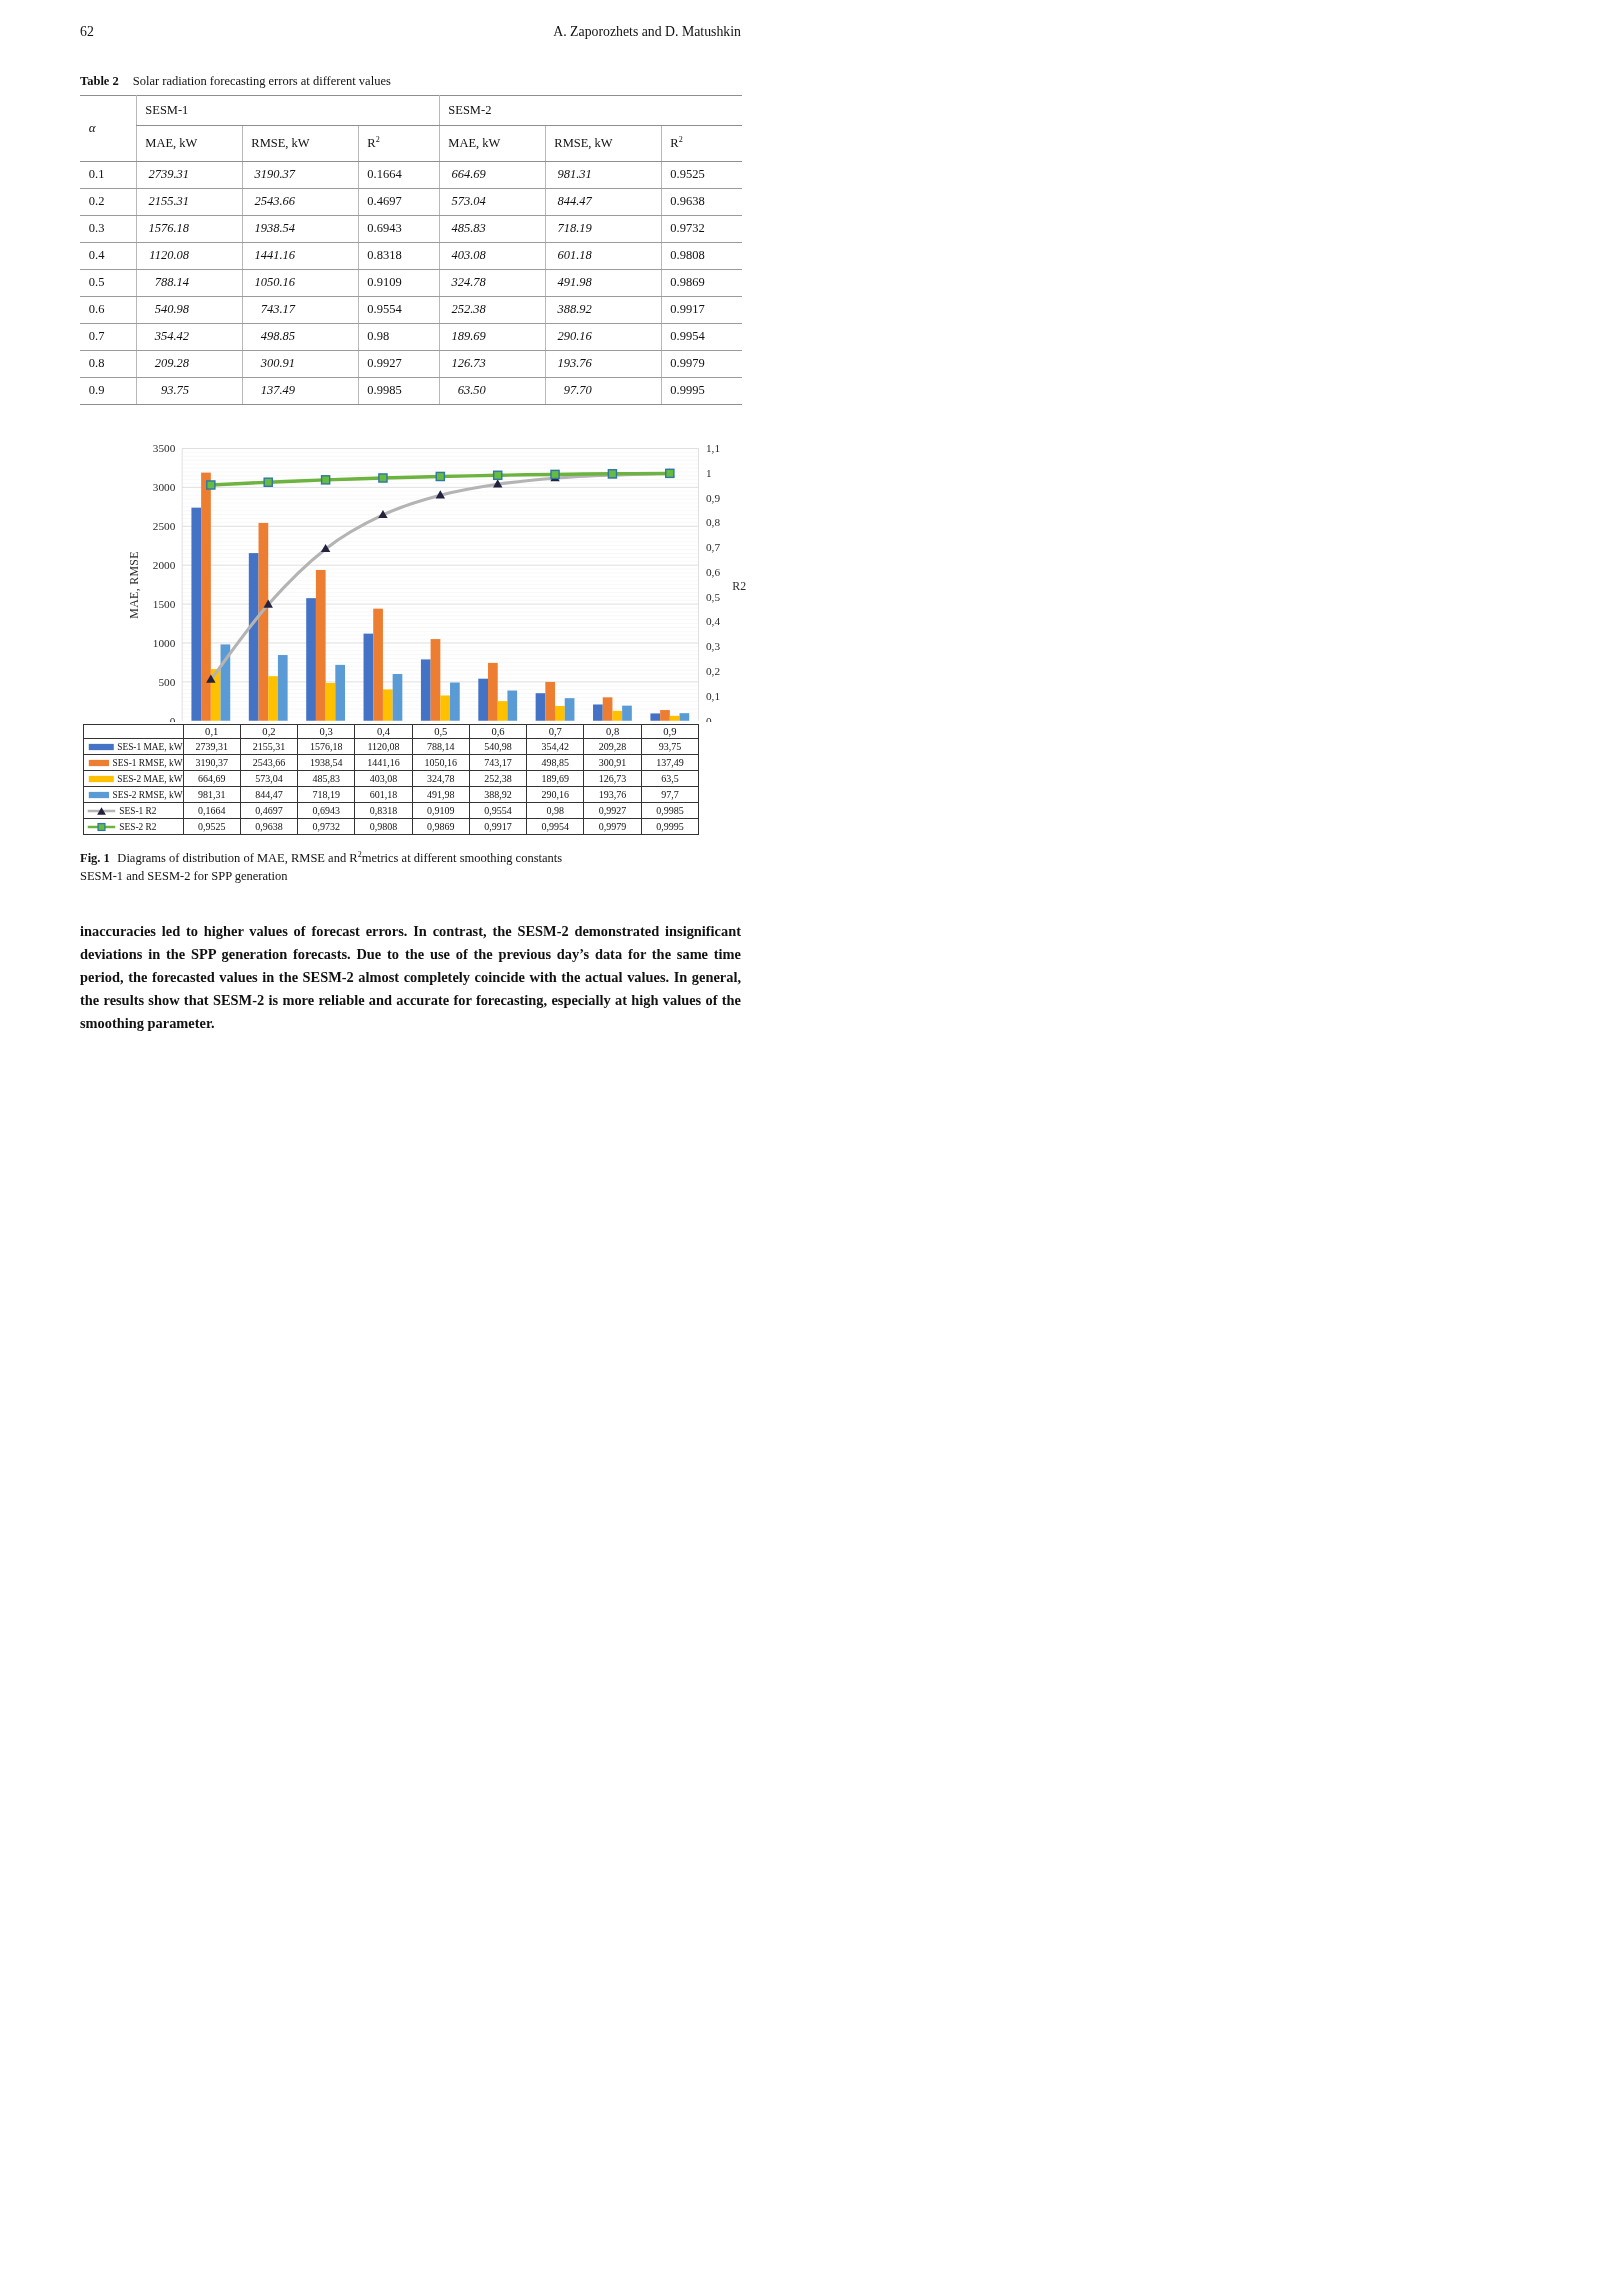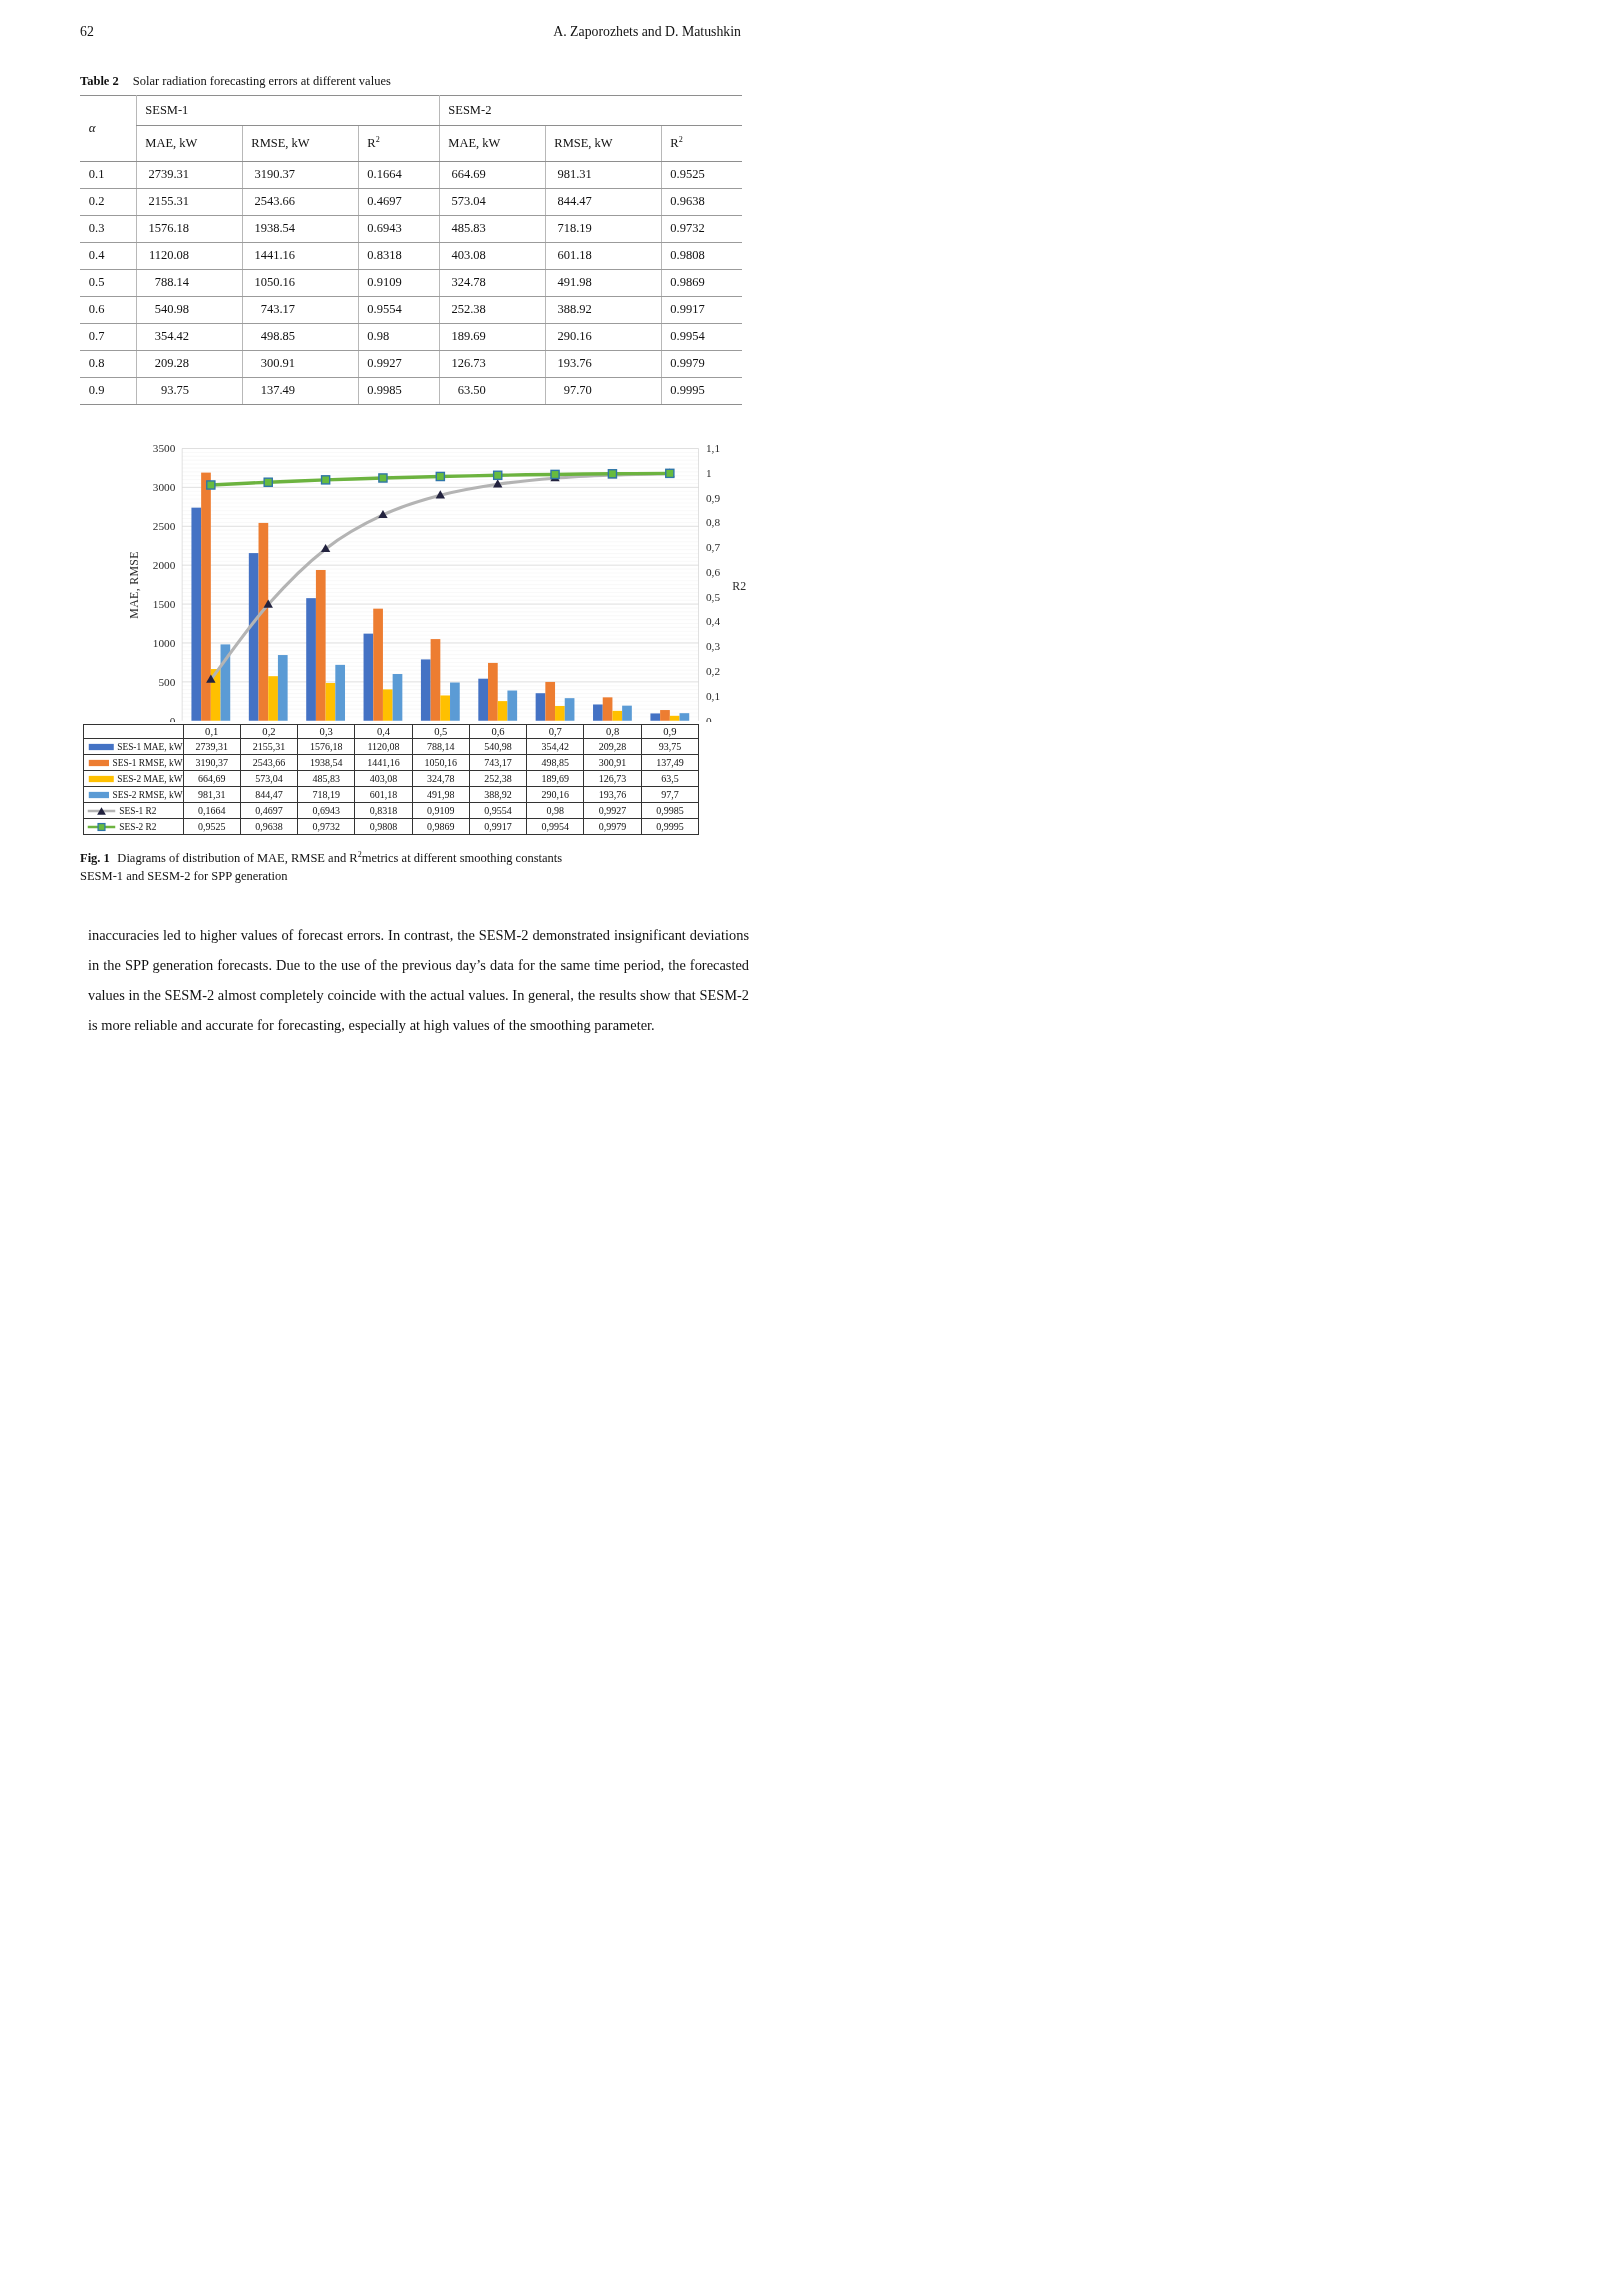--- a/index.html
+++ b/index.html
@@ -22,21 +22,21 @@
   table.t2{border-collapse:collapse;table-layout:fixed;width:661px;margin-top:5px;
     font-size:12.5px;border-top:1.9px solid #8e8e8e;}
   .t2 th,.t2 td{font-weight:normal;text-align:left;padding:0 2.5px 0 8.8px;vertical-align:middle;}
   .t2 td+td,.t2 th+th,.t2 .vb{border-left:0.6px solid #b8b8b8;}
   .t2 tr.h1 th{height:29px;vertical-align:middle;}
   .t2 tr.h1 th.grp{border-bottom:1.3px solid #8e8e8e;}
   .t2 tr.h2 th{height:35px;border-bottom:1.9px solid #8e8e8e;margin-top:18px;}
   .t2 th.alpha{border-bottom:1.9px solid #8e8e8e;font-style:italic;font-size:13px;}
   .t2 tbody td{height:26px;border-bottom:1.3px solid #9b9b9b;}
   .t2 tbody tr:last-child td{border-bottom:1.9px solid #8e8e8e;}
-  .num{display:inline-block;text-align:right;}
+  .num{display:inline-block;text-align:right;font-style:italic;}
   .w7{width:7ch;} .w6{width:6ch;}
   sup.s2{font-size:0.65em;vertical-align:super;line-height:0;}
 
   
   .fig{margin-top:36px;width:714px;position:relative;}
   .fig svg text{font-family:"Liberation Serif","DejaVu Serif",serif;fill:#2b2b2b;}
 
   table.ctab{border-collapse:collapse;table-layout:fixed;width:616px;margin-left:3.1px;
     border:1.3px solid #333;}
   .ctab td{border:1.3px solid #333;text-align:center;padding:0;overflow:hidden;white-space:nowrap;}
@@ -44,21 +44,21 @@
   .ctab tr.xrow td{height:13.8px;font-size:10.6px;}
   .ctab tr.lrow td{height:15px;font-size:10px;}
   
   .keywrap{display:flex;align-items:center;gap:3.1px;padding-left:3.1px;font-size:9.4px;}
 
   
   .figcap{margin-top:15px;width:661px;font-size:12.5px;line-height:17.5px;}
   .figcap b{margin-right:7.5px;}
 
   
-  .para{width:661px;font-size:14.4px;line-height:30px;text-align:justify;margin:8px;}
+  .para{width:661px;font-size:14.4px;line-height:23px;text-align:justify;margin:0;font-weight:bold;}
   .p1{margin-top:35px;}
   .p2{text-indent:22.5px;}
 </style>
 </head>
 <body>
 
 <div class="page">
 
   <div class="runhead">
     <span>62</span>

